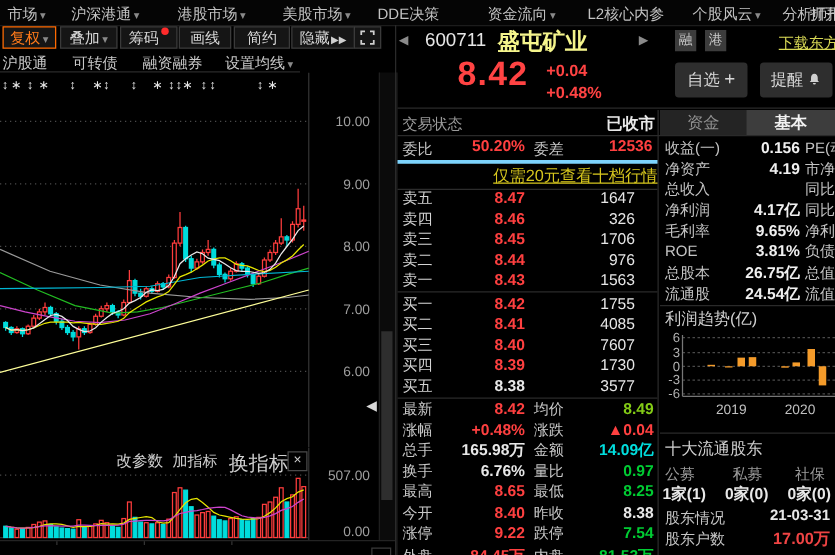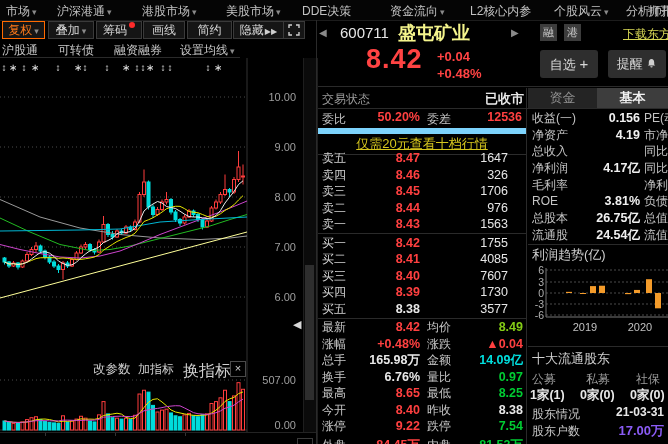--- a/index.html
+++ b/index.html
@@ -311,21 +311,21 @@
 <div class="abs dim" style="left:322px;top:91px;">交易状态</div>
 <div class="abs" style="left:424px;top:90px;width:100px;text-align:right;color:#e8e8e8;font-size:13px;font-weight:bold;">已收市</div>
 <div class="tab" style="left:528px;width:69px;background:#242424;color:#909090;">资金</div>
 <div class="tab" style="left:597px;width:71px;background:#3d3d3d;color:#f2f2f2;font-weight:bold;">基本</div>
 
 <div class="abs lbl" style="left:322px;top:111px;">委比</div>
 <div class="abs num" style="left:360px;top:110px;width:60px;text-align:right;color:#ff4040;font-size:12.5px;">50.20%</div>
 <div class="abs lbl" style="left:427px;top:111px;">委差</div>
 <div class="abs num" style="left:462px;top:110px;width:60px;text-align:right;color:#ff4040;font-size:12.5px;">12536</div>
 
-<div class="abs" style="left:318px;top:128px;width:208px;height:20px;line-height:20px;text-align:center;border-top:6px solid #7dd3fc;border-bottom:1px solid #2c2c2c;">
+<div class="abs" style="left:318px;top:128px;width:208px;height:20px;line-height:20px;text-align:right;border-top:3px solid #7dd3fc;border-bottom:1px solid #2c2c2c;">
   <span style="color:#d6c61e;text-decoration:underline;font-size:13px;">仅需20元查看十档行情</span>
 </div>
 
 <div id="orderBook">
     <div style="position: absolute; left: 318px; top: 150px; width: 208px; height: 16.6px;">
       <span style="position: absolute; left: 4px; color: rgb(212, 212, 212); line-height: 16px;">卖五</span>
       <span style="position: absolute; left: 60px; width: 42px; text-align: right; color: rgb(255, 64, 64); font-weight: bold; line-height: 16px; font-size: 12.5px;">8.47</span>
       <span style="position: absolute; left: 128px; width: 62px; text-align: right; color: rgb(230, 230, 230); line-height: 16px; font-size: 12.5px;">1647</span>
     </div>
     <div style="position: absolute; left: 318px; top: 166.6px; width: 208px; height: 16.6px;">
@@ -442,20 +442,21 @@
       <span style="position: absolute; left: 4px; color: rgb(196, 196, 196); line-height: 16px;">总收入</span>
       <span style="position: absolute; left: 116px; color: rgb(196, 196, 196); line-height: 16px; white-space: nowrap;">同比</span>
     </div>
     <div style="position: absolute; left: 528px; top: 159.95px; width: 140px; height: 16.6px;">
       <span style="position: absolute; left: 4px; color: rgb(196, 196, 196); line-height: 16px;">净利润</span>
       <span style="position: absolute; left: 30px; width: 82px; text-align: right; color: rgb(240, 240, 240); font-weight: bold; line-height: 16px; font-size: 12.5px;">4.17亿</span>
       <span style="position: absolute; left: 116px; color: rgb(196, 196, 196); line-height: 16px; white-space: nowrap;">同比</span>
     </div>
     <div style="position: absolute; left: 528px; top: 176.6px; width: 140px; height: 16.6px;">
       <span style="position: absolute; left: 4px; color: rgb(196, 196, 196); line-height: 16px;">毛利率</span>
+      <span style="position: absolute; left: 30px; width: 82px; text-align: right; color: rgb(240, 240, 240); font-weight: bold; line-height: 16px; font-size: 12.5px;">9.65%</span>
       <span style="position: absolute; left: 116px; color: rgb(196, 196, 196); line-height: 16px; white-space: nowrap;">净利率</span>
     </div>
     <div style="position: absolute; left: 528px; top: 193.25px; width: 140px; height: 16.6px;">
       <span style="position: absolute; left: 4px; color: rgb(196, 196, 196); line-height: 16px;">ROE</span>
       <span style="position: absolute; left: 30px; width: 82px; text-align: right; color: rgb(240, 240, 240); font-weight: bold; line-height: 16px; font-size: 12.5px;">3.81%</span>
       <span style="position: absolute; left: 116px; color: rgb(196, 196, 196); line-height: 16px; white-space: nowrap;">负债率</span>
     </div>
     <div style="position: absolute; left: 528px; top: 209.9px; width: 140px; height: 16.6px;">
       <span style="position: absolute; left: 4px; color: rgb(196, 196, 196); line-height: 16px;">总股本</span>
       <span style="position: absolute; left: 30px; width: 82px; text-align: right; color: rgb(240, 240, 240); font-weight: bold; line-height: 16px; font-size: 12.5px;">26.75亿</span>
@@ -499,16 +500,16 @@
     <div style="position: absolute; left: 532px; top: 371px; color: rgb(154, 154, 154);">公募</div>
     <div style="position: absolute; left: 586px; top: 371px; color: rgb(154, 154, 154);">私募</div>
     <div style="position: absolute; left: 636px; top: 371px; color: rgb(154, 154, 154);">社保</div>
     <div style="position: absolute; left: 530px; top: 387px; color: rgb(232, 232, 232); font-weight: bold; font-size: 12.5px; white-space: nowrap;">1家(1)</div>
     <div style="position: absolute; left: 580px; top: 387px; color: rgb(232, 232, 232); font-weight: bold; font-size: 12.5px; white-space: nowrap;">0家(0)</div>
     <div style="position: absolute; left: 630px; top: 387px; color: rgb(232, 232, 232); font-weight: bold; font-size: 12.5px; white-space: nowrap;">0家(0)</div>
   </div>
 <div class="abs lbl" style="left:532px;top:406px;">股东情况</div>
 <div class="abs" style="left:574px;top:405px;width:90px;text-align:right;color:#e8e8e8;font-weight:bold;">21-03-31</div>
 <div class="abs lbl" style="left:532px;top:423px;">股东户数</div>
-<div class="abs" style="left:574px;top:422px;width:90px;text-align:right;color:#8b5cf6;font-weight:bold;font-size:13px;">17.00万</div>
+<div class="abs" style="left:574px;top:422px;width:90px;text-align:right;color:#ef4444;font-weight:bold;font-size:13px;">17.00万</div>
 
 <div class="badge" style="left: 540px;">融</div>
 <div class="badge" style="left: 564px;">港</div>
 
 </body></html>

